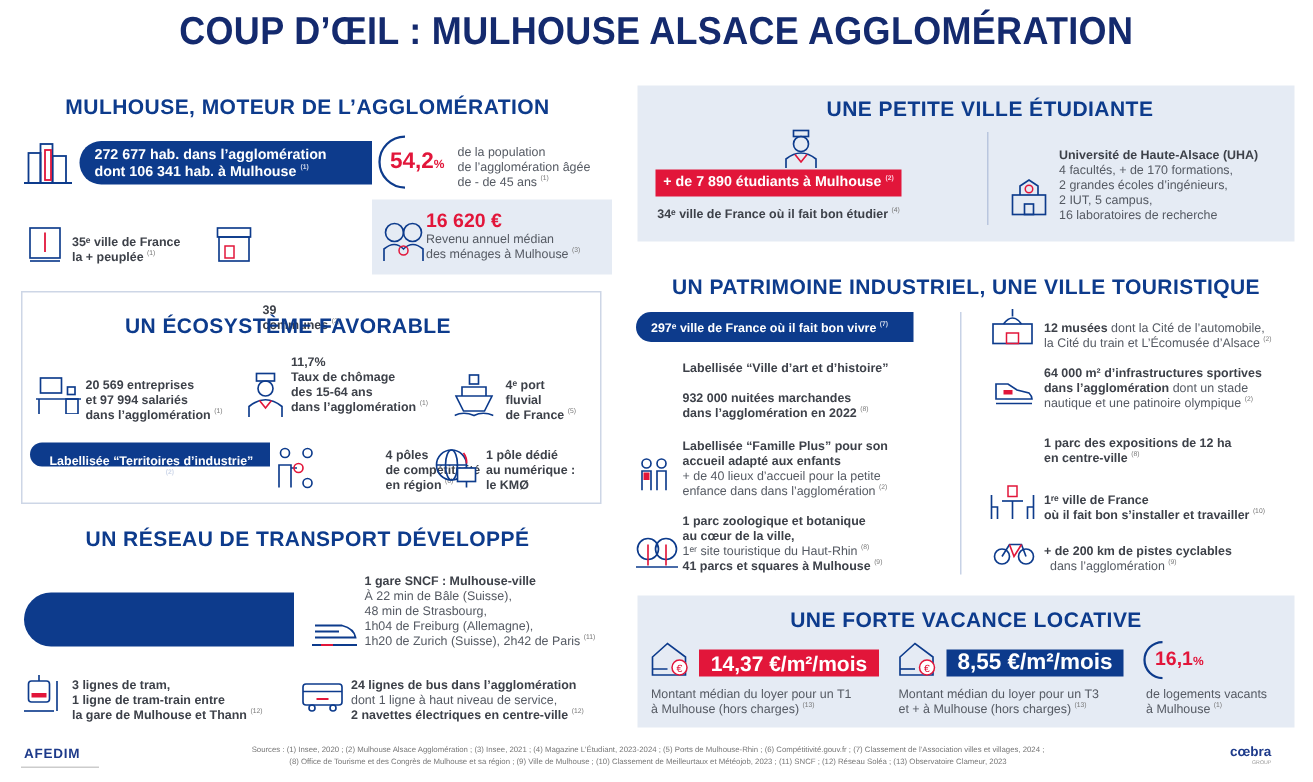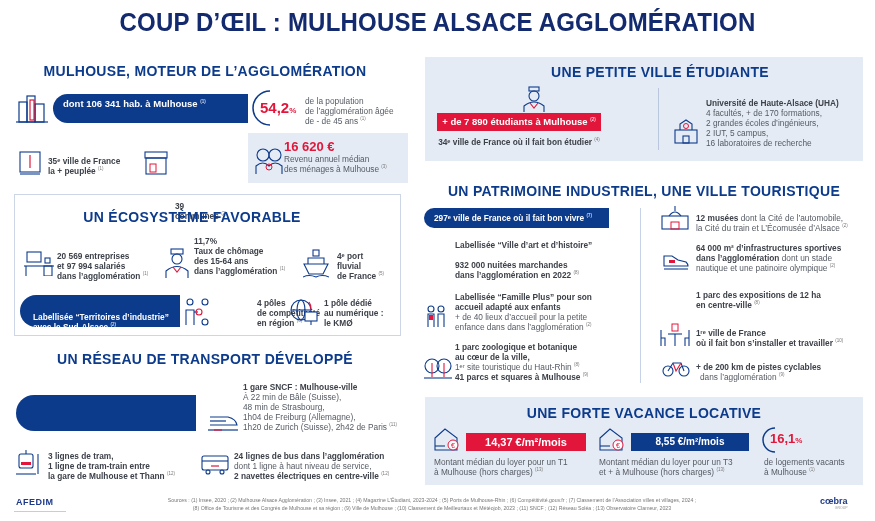--- a/index.html
+++ b/index.html
@@ -28,20 +28,21 @@
       <g fill="none" stroke="#0d3b8c" stroke-width="1.2">
         <rect x="3" y="10" width="8" height="20"></rect>
         <rect x="11" y="4" width="8" height="26"></rect>
         <rect x="19" y="12" width="9" height="18"></rect>
         <line x1="0" y1="30" x2="32" y2="30"></line>
       </g>
       <rect x="14" y="8" width="4" height="20" fill="none" stroke="#e2163a" stroke-width="1.2"></rect>
     </svg>
 </div>
 <div class="abs pill-blue" style="left:53px;top:94px;width:195px;height:29px;padding:4px 0 0 10px;font-size:9.5px;line-height:11px;">
+  <div>272 677 hab. dans l’agglomération</div>
   <div><span>dont 106 341 hab. à Mulhouse</span> <sup style="color:#cfd8ea">(1)</sup></div>
 </div>
 
 <div class="icon" style="left:252px;top:90px;width:20px;height:36px;">
   <svg width="20" height="36" viewBox="0 0 20 36">
       <path d="M18 1 A17 17 0 0 0 18 35" fill="none" stroke="#0d3b8c" stroke-width="1.5"></path>
     </svg>
 </div>
 <div class="abs" style="left:260px;top:99px;font-size:15px;font-weight:700;">
   <span class="red">54,2</span><span class="red" style="font-size:8px;">%</span>
@@ -143,21 +144,21 @@
         <path d="M0 29 Q6 26 13 29 Q19 26 26 29"></path>
       </g>
     </svg>
 </div>
 <div class="abs txt" style="left:337px;top:251px;">
   <div class="b">4ᵉ port</div>
   <div class="b">fluvial</div>
   <div><span class="b">de France</span> <sup>(5)</sup></div>
 </div>
 
-<div class="abs pill-blue" style="left:20px;top:295px;width:160px;height:32px;padding:17px 0 0 13px;font-size:8.3px;line-height:10px;">
+<div class="abs pill-blue" style="left:20px;top:295px;width:160px;height:16px;padding:7px 0 0 13px;font-size:8.3px;line-height:10px;">
   <div>Labellisée “Territoires d’industrie”</div>
   <div><span>avec le Sud-Alsace</span> <sup style="color:#cfd8ea">(2)</sup></div>
 </div>
 
 <div class="icon" style="left:184px;top:297px;width:26px;height:30px;">
   <svg width="26" height="30" viewBox="0 0 26 30">
       <g fill="none" stroke="#0d3b8c" stroke-width="1.1">
         <circle cx="6" cy="5" r="3"></circle>
         <path d="M2 28 V13 H10 V28"></path>
         <circle cx="21" cy="5" r="3"></circle>
@@ -408,37 +409,37 @@
 <div class="icon" style="left:433px;top:426px;width:28px;height:26px;">
   <svg width="28" height="26" viewBox="0 0 28 26">
       <g fill="none" stroke="#0d3b8c" stroke-width="1.1">
         <path d="M2 12 L12 3 L24 12 V24 H2 Z"></path>
         <line x1="2" y1="20" x2="12" y2="20"></line>
       </g>
       <circle cx="20" cy="19" r="5" fill="#fff" stroke="#e2163a"></circle>
       <text x="20" y="22" font-size="7" text-anchor="middle" fill="#e2163a" font-family="Liberation Sans, sans-serif">€</text>
     </svg>
 </div>
-<div class="abs" style="left:466px;top:433px;width:120px;height:18px;background:#e2163a;color:#fff;font-size:11px;font-weight:900;line-height:18px;text-align:center;">14,37 €/m²/mois</div>
+<div class="abs" style="left:466px;top:433px;width:120px;height:18px;background:#e2163a;color:#fff;font-size:14px;font-weight:900;line-height:18px;text-align:center;">14,37 €/m²/mois</div>
 <div class="abs txt" style="left:434px;top:457px;">
   <div>Montant médian du loyer pour un T1</div>
   <div><span>à Mulhouse (hors charges)</span> <sup>(13)</sup></div>
 </div>
 
 <div class="icon" style="left:598px;top:426px;width:28px;height:26px;">
   <svg width="28" height="26" viewBox="0 0 28 26">
       <g fill="none" stroke="#0d3b8c" stroke-width="1.1">
         <path d="M2 12 L12 3 L24 12 V24 H2 Z"></path>
         <line x1="2" y1="20" x2="12" y2="20"></line>
       </g>
       <circle cx="20" cy="19" r="5" fill="#fff" stroke="#e2163a"></circle>
       <text x="20" y="22" font-size="7" text-anchor="middle" fill="#e2163a" font-family="Liberation Sans, sans-serif">€</text>
     </svg>
 </div>
-<div class="abs" style="left:631px;top:433px;width:118px;height:18px;background:#0d3b8c;color:#fff;font-size:10px;font-weight:900;line-height:18px;text-align:center;">8,55 €/m²/mois</div>
+<div class="abs" style="left:631px;top:433px;width:118px;height:18px;background:#0d3b8c;color:#fff;font-size:15px;font-weight:900;line-height:18px;text-align:center;">8,55 €/m²/mois</div>
 <div class="abs txt" style="left:599px;top:457px;">
   <div>Montant médian du loyer pour un T3</div>
   <div><span>et + à Mulhouse (hors charges)</span> <sup>(13)</sup></div>
 </div>
 
 <div class="icon" style="left:762px;top:427px;width:14px;height:26px;">
   <svg width="14" height="26" viewBox="0 0 14 26">
       <path d="M13 1 A12 12 0 0 0 13 25" fill="none" stroke="#0d3b8c" stroke-width="1.5"></path>
     </svg>
 </div>

